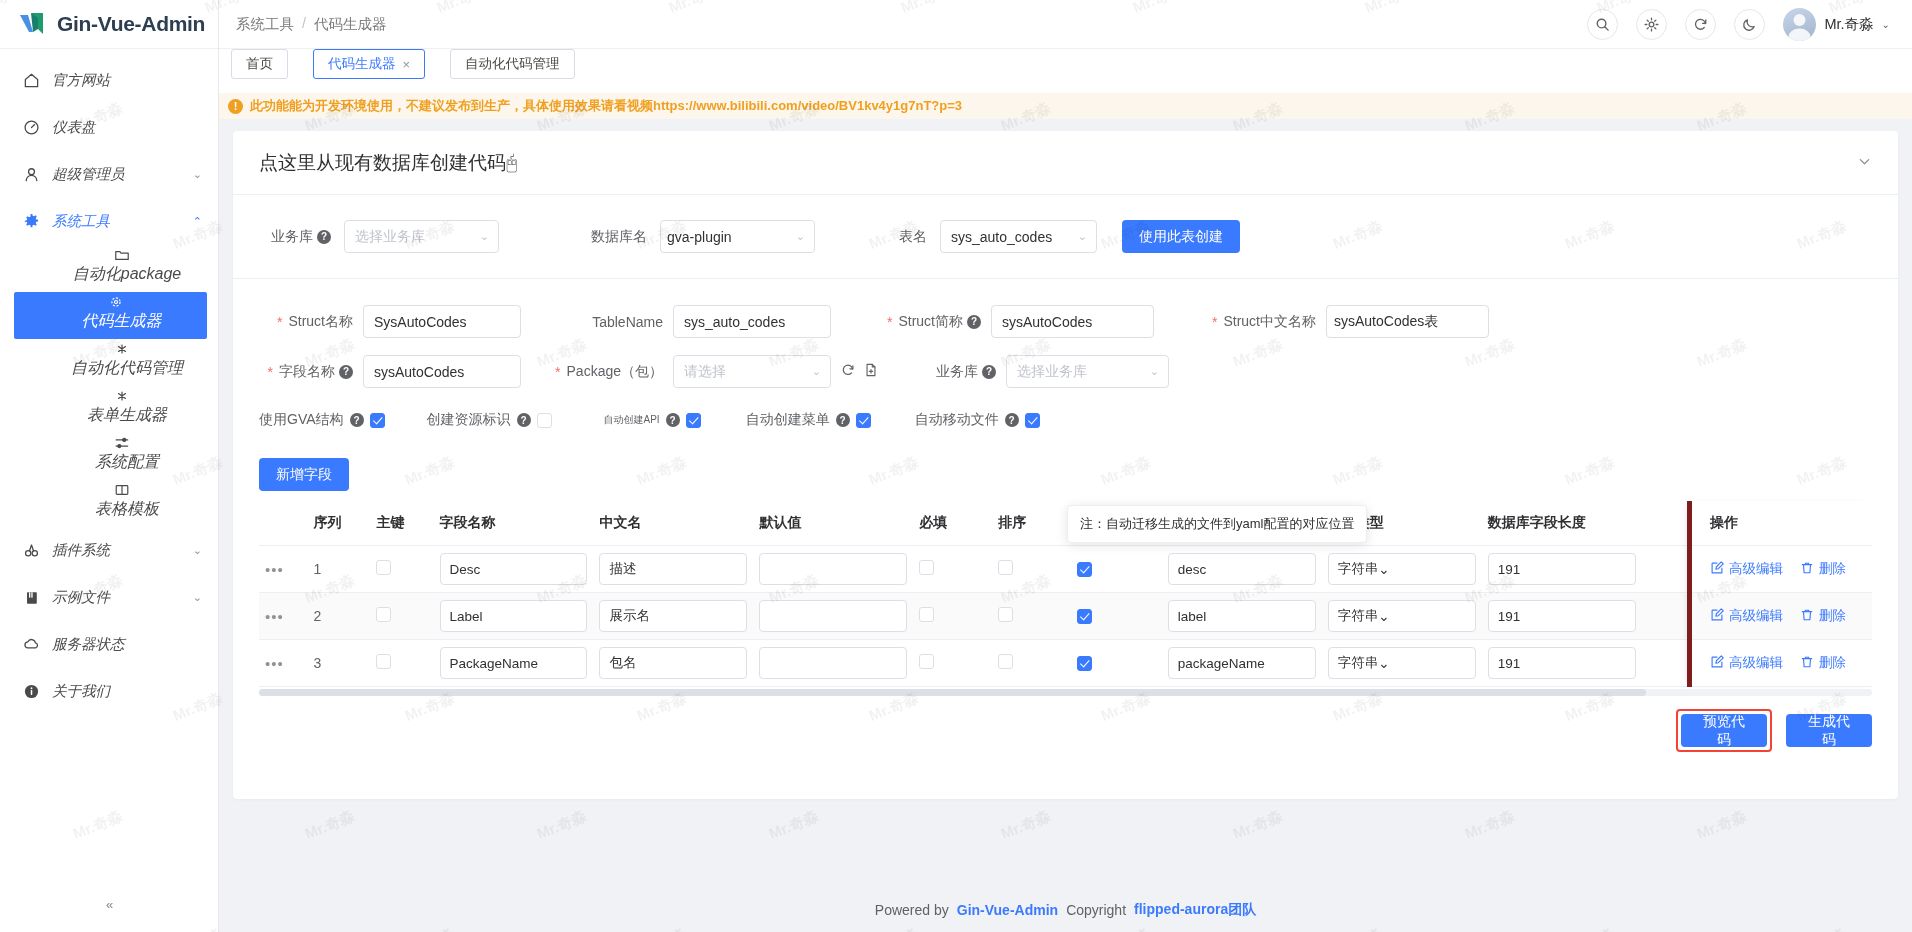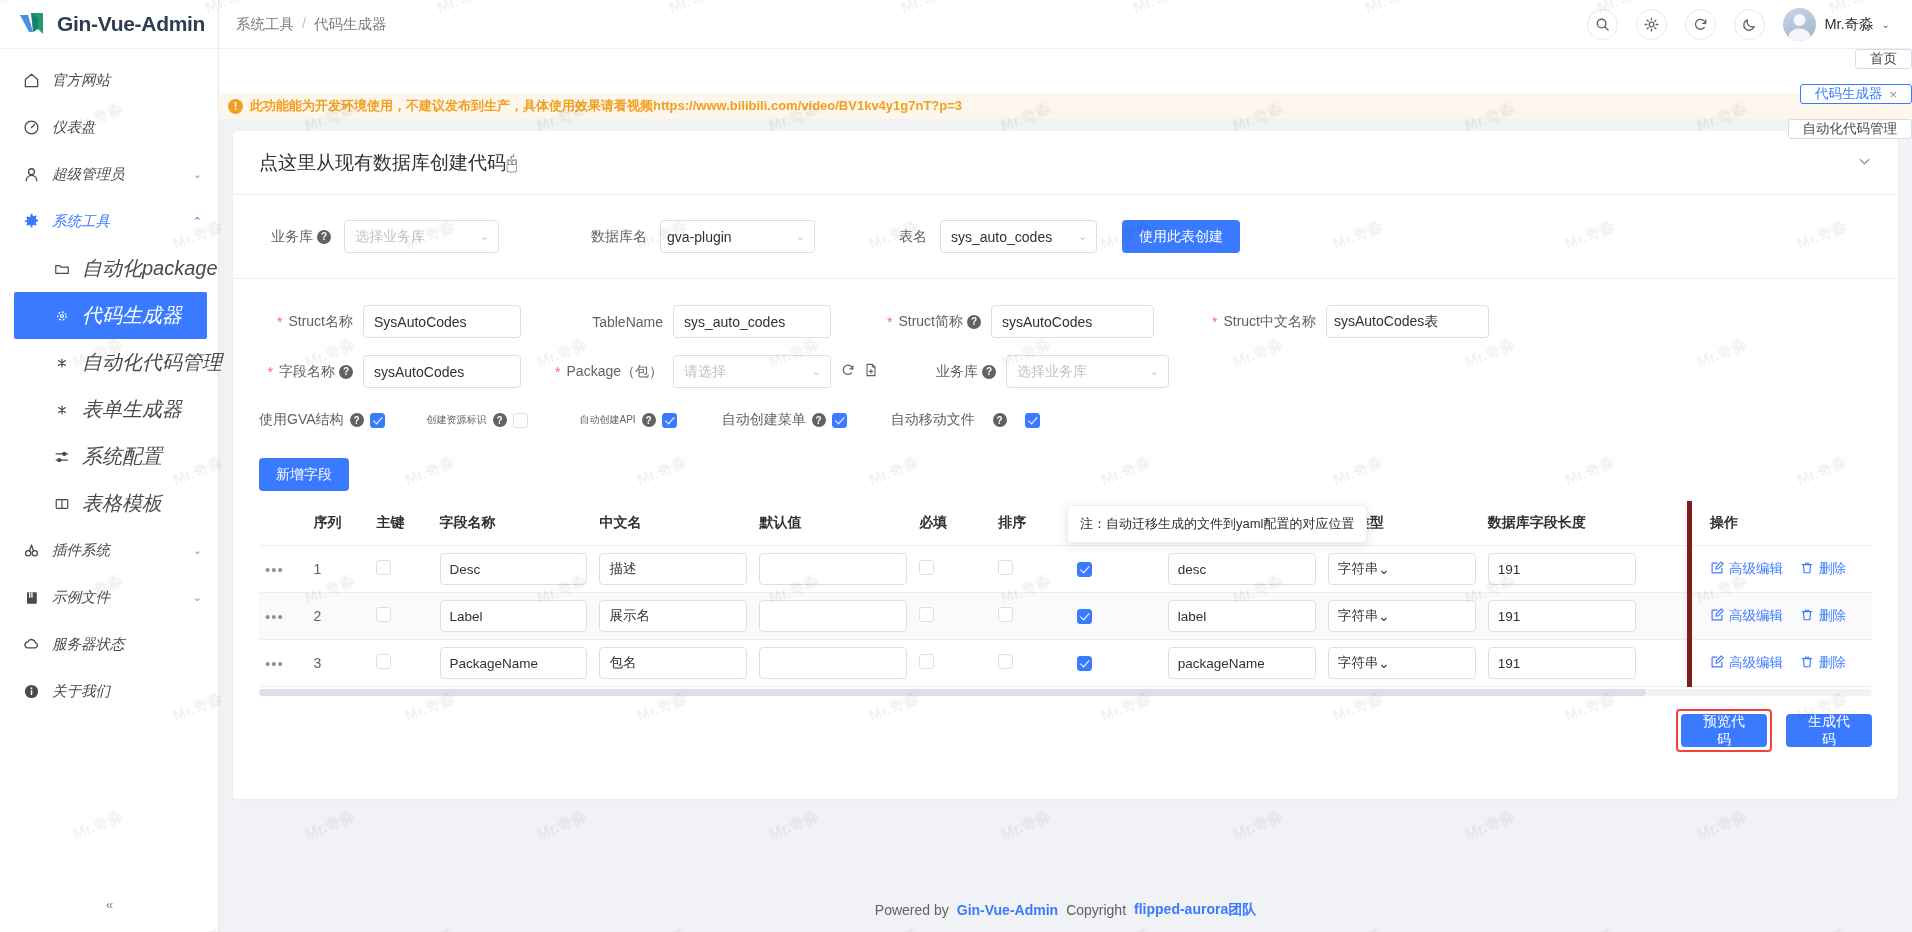--- a/index.html
+++ b/index.html
@@ -52,21 +52,21 @@
     color: #4a4a4a; font-size: 14.5px; cursor: pointer;
     position: relative;
   }
   .menu-item .mi-icon {
     width: 19px; height: 19px; margin-right: 11px;
     flex: 0 0 auto; display: flex; align-items: center; justify-content: center;
   }
   .menu-item .mi-label { flex: 1 1 auto; white-space: nowrap; font-style: italic; }
   .menu-item .mi-arrow { flex: 0 0 auto; color: #909399; }
   .menu-item.active-parent { color: #3a7afe; }
-  .menu-item.sub { padding-left: 52px; font-size: 20px; }
+  .menu-item.sub { padding-left: 52px; font-size: 16px; flex-direction: column; }
   .menu-item.sub.selected {
     background: #3a7afe; color: #ffffff; border-radius: 2px;
     margin: 0 10px 0 14px; padding-left: 38px; width: 193px;
   }
   .sidebar-collapse {
     position: absolute; bottom: 10px; left: 0; width: 219px;
     display: flex; justify-content: center; align-items: center;
     height: 36px; color: #606266; cursor: pointer;
   }
   .collapse-box {
@@ -101,23 +101,22 @@
     background: linear-gradient(160deg,#c9d6e8,#9fb3cd);
     display: flex; align-items: center; justify-content: center;
     overflow: hidden;
   }
   .avatar-name { font-size: 14.5px; color: #303133; }
 
   
   #tabbar {
     position: absolute; left: 219px; top: 49px;
     width: 1693px; height: 44px; background: #fff;
-    display: flex; align-items: flex-end; padding-left: 12px; gap: 15px;
+    display: flex; align-items: flex-start; padding-left: 12px; gap: 25px;
     z-index: 8;
-    flex-direction: column;
   }
   .tab {
     height: 30px; padding: 0 14px; border: 1px solid #d8dce5;
     background: #fff; border-radius: 3px; font-size: 13.5px;
     display: flex; align-items: center; gap: 7px; color: #4a4a4a;
     cursor: pointer;
   }
   .tab.active { border-color: #3a7afe; color: #3a7afe; }
   .tab .tab-close { font-size: 13px; color: #909399; cursor: pointer; }
 
@@ -601,35 +600,35 @@
           </span>
         </div>
 
         <div class="cbx-row" style="margin-top:6px;" id="cbx-host">
             <span style="display: flex; align-items: center; gap: 6px; margin-left: 0px;">
               <span style="font-size:14px;color:#606266;">使用GVA结构</span>
               <span class="help-ico">?</span>
               <span class="cbx on"></span>
             </span>
             <span style="display: flex; align-items: center; gap: 6px; margin-left: 42px;">
-              <span style="font-size:10px;color:#606266;">创建资源标识</span>
+              <span style="font-size:14px;color:#606266;">创建资源标识</span>
               <span class="help-ico">?</span>
               <span class="cbx"></span>
             </span>
             <span style="display: flex; align-items: center; gap: 6px; margin-left: 52px;">
               <span style="font-size:10px;color:#606266;">自动创建API</span>
               <span class="help-ico">?</span>
               <span class="cbx on"></span>
             </span>
             <span style="display: flex; align-items: center; gap: 6px; margin-left: 45px;">
               <span style="font-size:14px;color:#606266;">自动创建菜单</span>
               <span class="help-ico">?</span>
               <span class="cbx on"></span>
             </span>
-            <span style="display: flex; align-items: center; gap: 18px; margin-left: 44px;">
+            <span style="display: flex; align-items: center; gap: 6px; margin-left: 44px;">
               <span style="font-size:14px;color:#606266;">自动移动文件</span>
               <span class="help-ico">?</span>
               <span class="cbx on"></span>
             </span>
           </div>
       </div>
 
       <div class="tooltip">注：自动迁移生成的文件到yaml配置的对应位置</div>
 
       <div class="add-btn-wrap">

